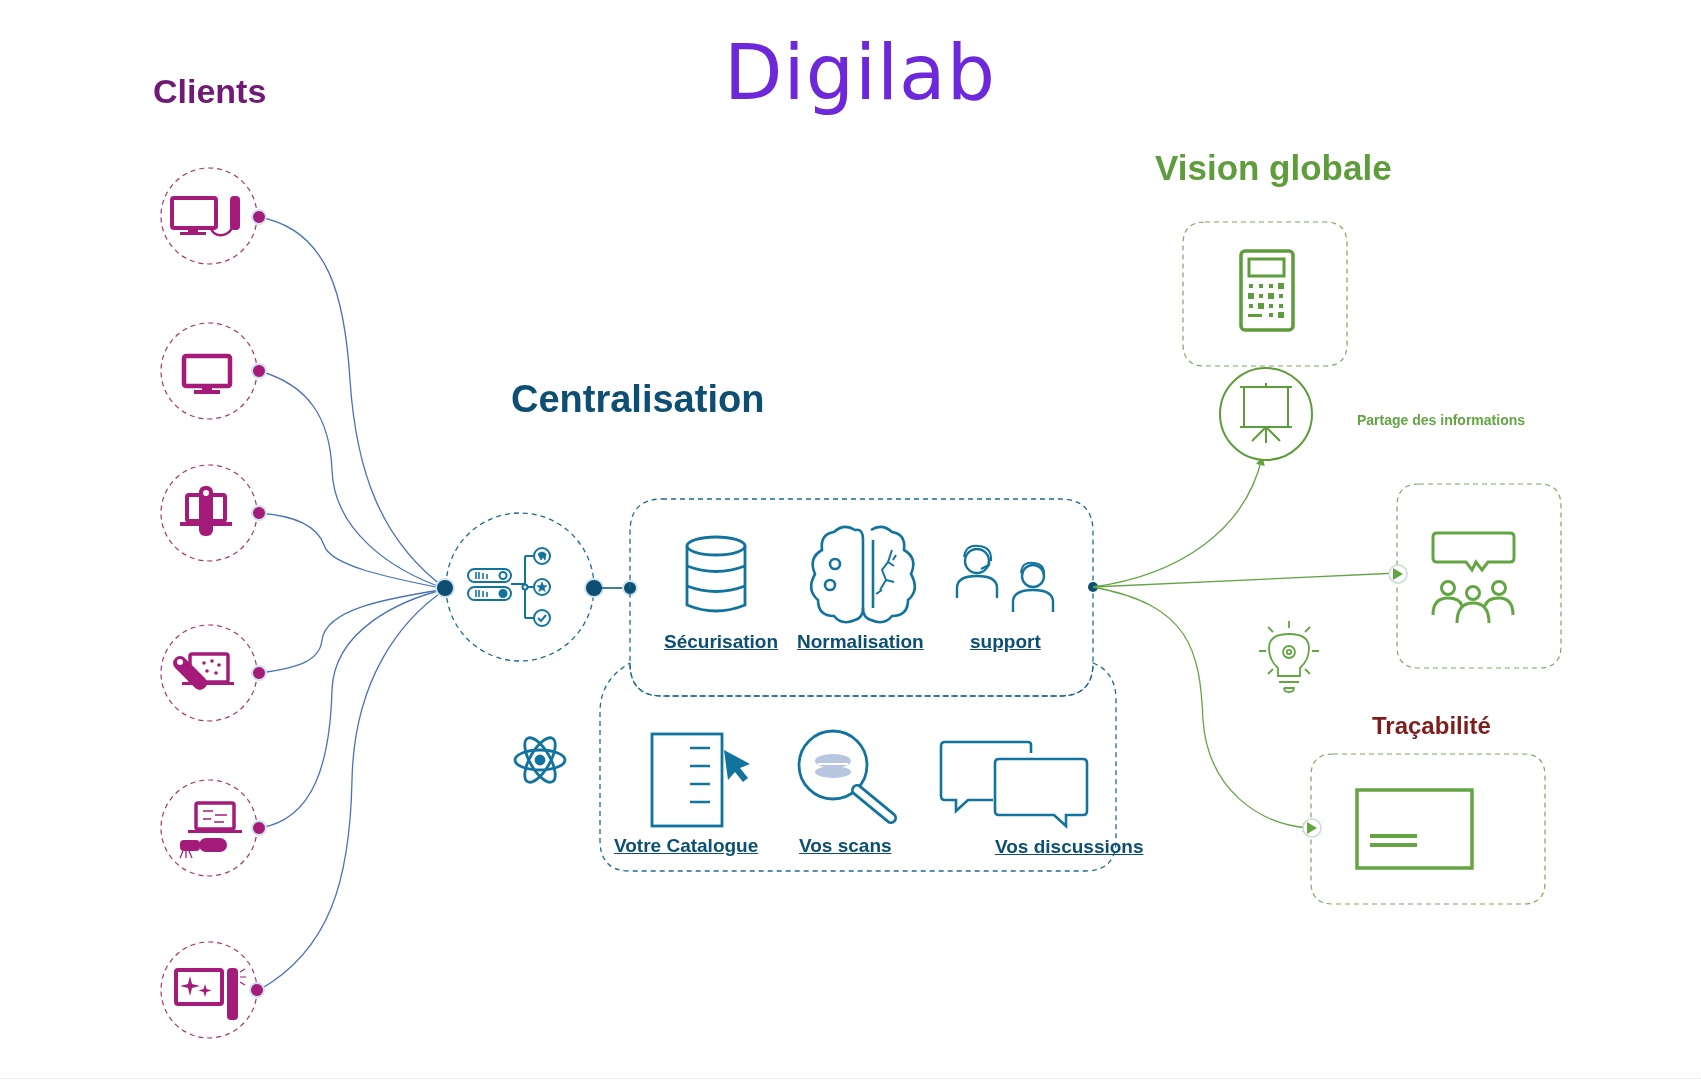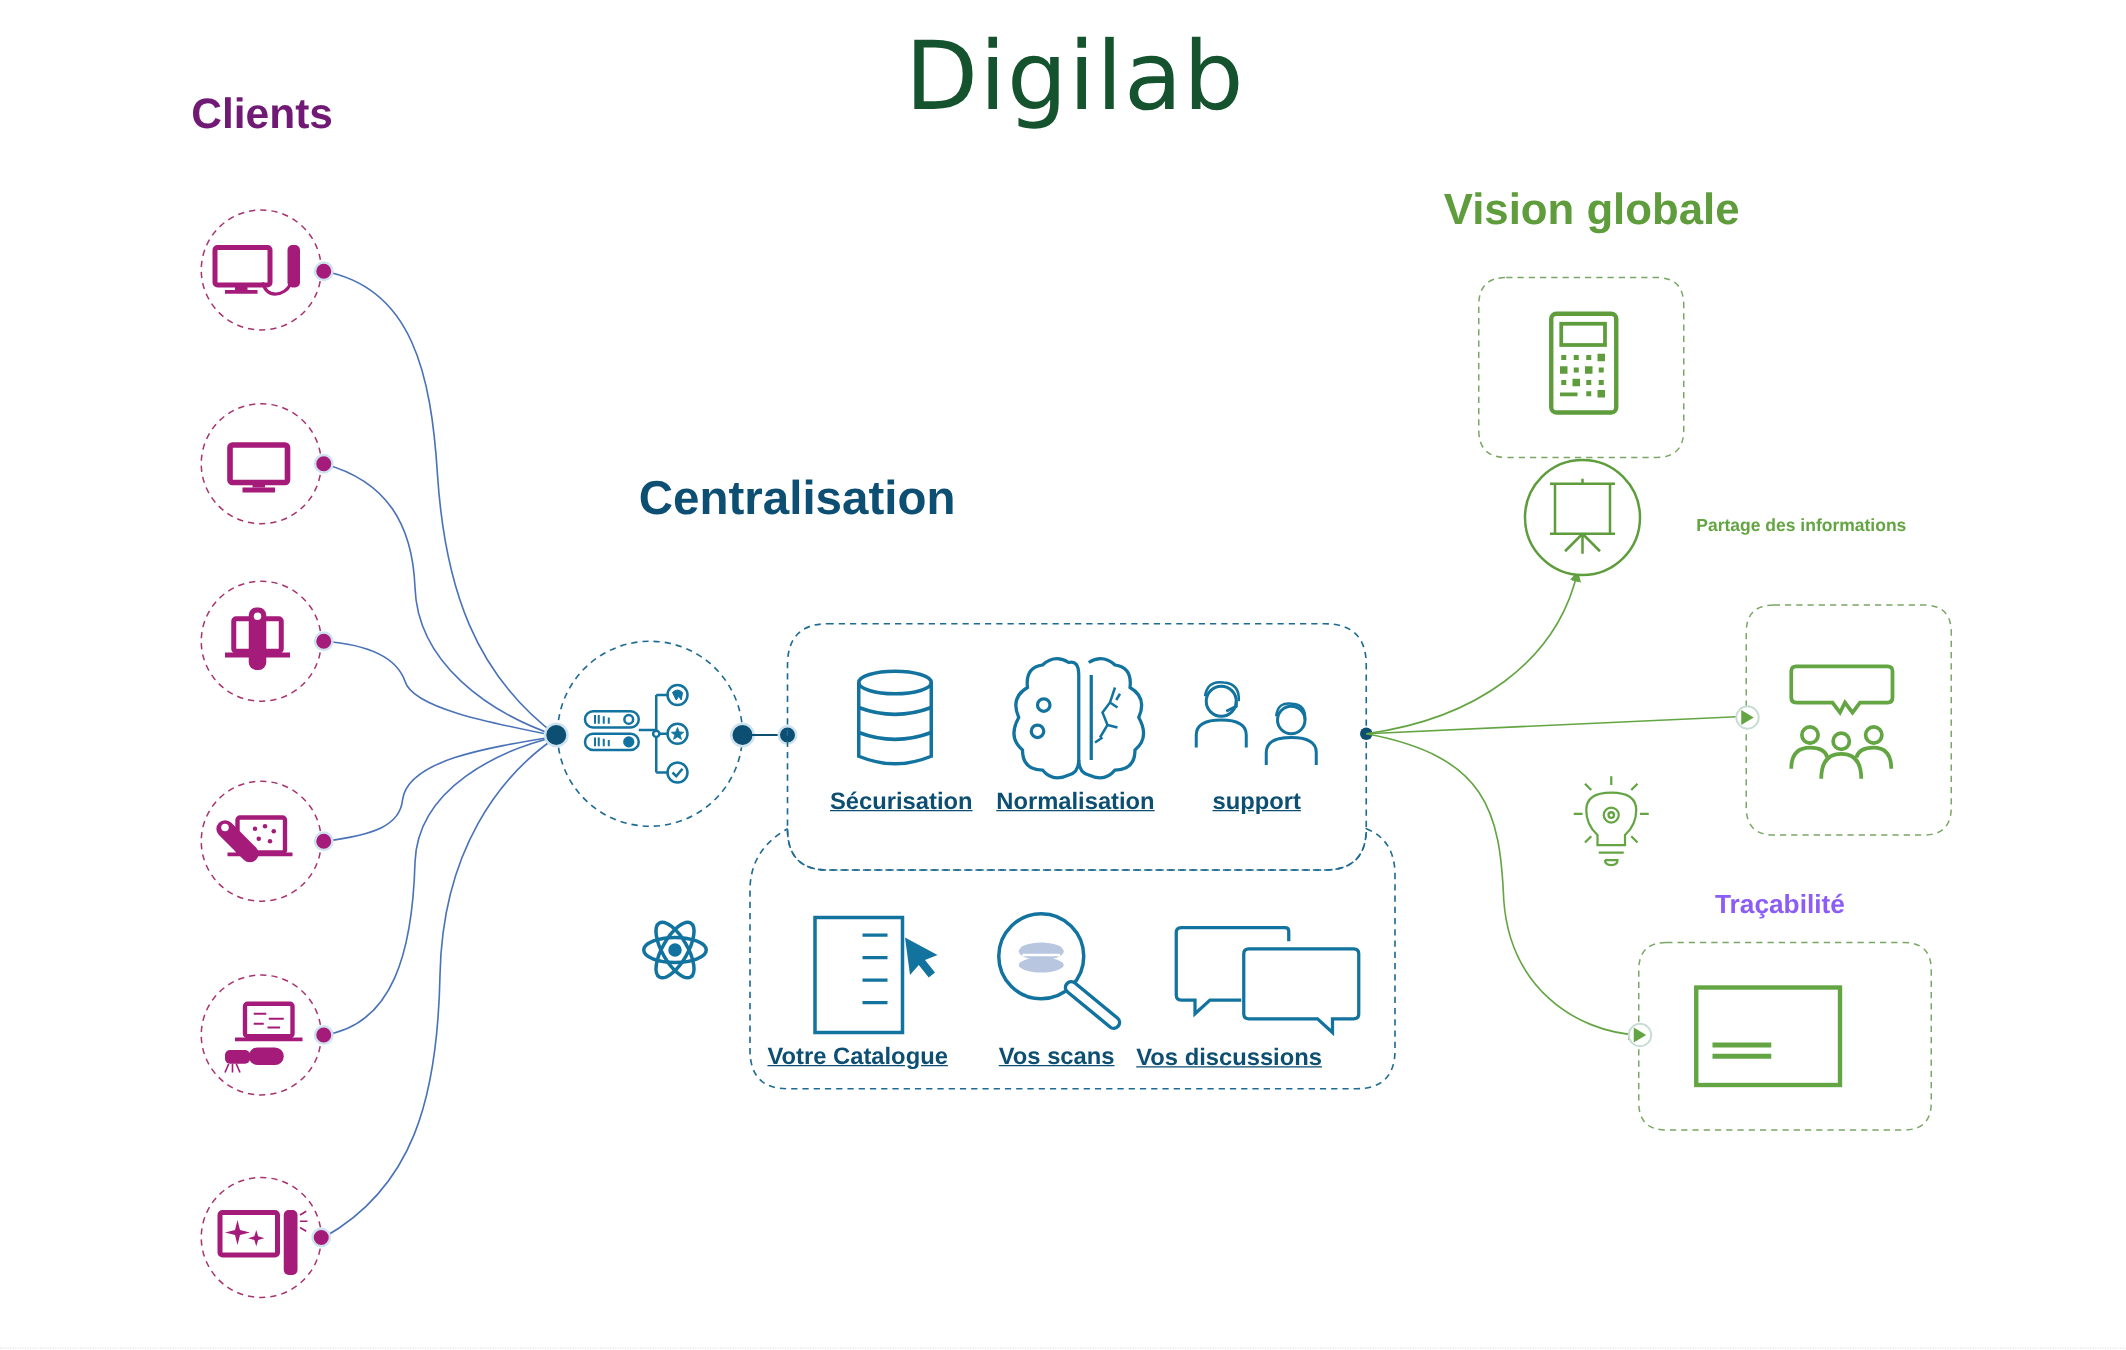--- a/index.html
+++ b/index.html
@@ -1,34 +1,34 @@
 <!DOCTYPE html>
 <html><head>
 <meta charset="utf-8">
 <style>
   html, body { margin:0; padding:0; background:#ffffff; }
   body { width:1701px; height:1080px; overflow:hidden; position:relative;
          font-family:"Liberation Sans", "DejaVu Sans", sans-serif; }
   #stage { position:absolute; left:0; top:0; width:1701px; height:1080px; }
   svg#diagram { position:absolute; left:0; top:0; width:1701px; height:1080px; }
   .txt { position:absolute; white-space:nowrap; font-weight:700; }
-  .logo { left:724px; top:16px; font-size:76px; color:#14532d; font-weight:400; letter-spacing:1px;
+  .logo { left:724px; top:28px; font-size:76px; color:#6d28d9; font-weight:400; letter-spacing:1px;
           font-family:"DejaVu Sans", sans-serif; }
   .clients-title { left:153px; top:72px; font-size:34px; color:#701a75; }
   .central-title { left:490px; top:378px; font-size:38px; color:#0c4f73;margin-left:21px; }
   .vision-title { left:1155px; top:148px; font-size:35px; color:#5e9c3c; }
   .partage-title { left:1357px; top:412px; font-size:14px; color:#64a543; }
-  .traca-title { left:1372px; top:712px; font-size:21px; color:#8b5cf6; }
+  .traca-title { left:1372px; top:712px; font-size:24px; color:#7f1d1d; }
   .svc-label { font-size:19px; color:#0d4f72;text-decoration:underline; }
   .lbl-sec { left:664px; top:631px; }
   .lbl-norm { left:797px; top:631px; }
   .lbl-sup { left:970px; top:631px; }
   .lbl-cat { left:614px; top:835px; }
   .lbl-scan { left:799px; top:835px; }
-  .lbl-disc { left:909px; top:836px; }
+  .lbl-disc { left:995px; top:836px; }
   .bottom-line { position:absolute; left:0; top:1078px; width:1701px; height:1px;
                  border-top:1px dotted #e4e4e4; }
 </style>
 </head>
 <body>
 
 <div id="stage">
 
   <svg id="diagram" viewBox="0 0 1701 1080" xmlns="http://www.w3.org/2000/svg">
     <defs>

